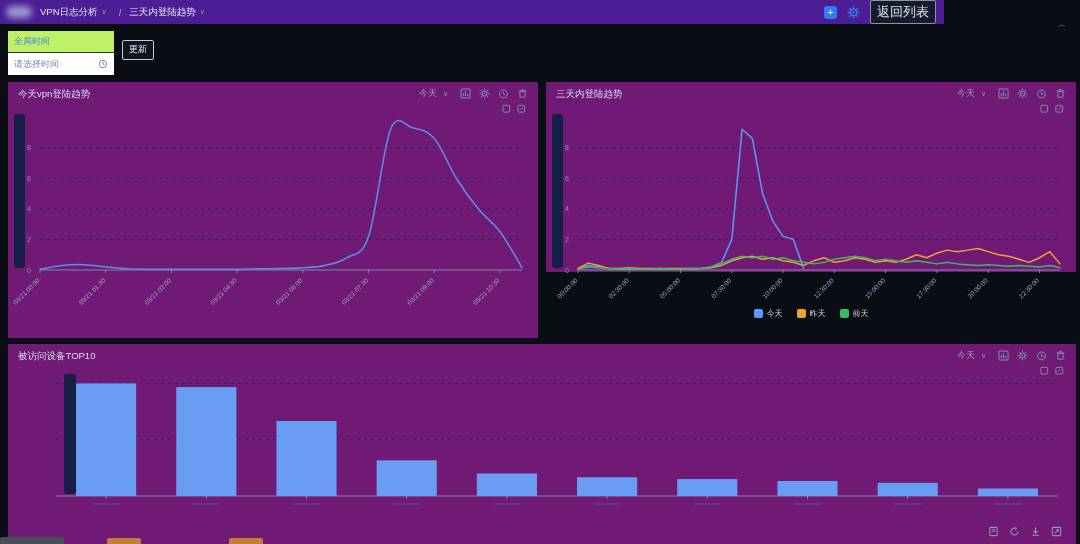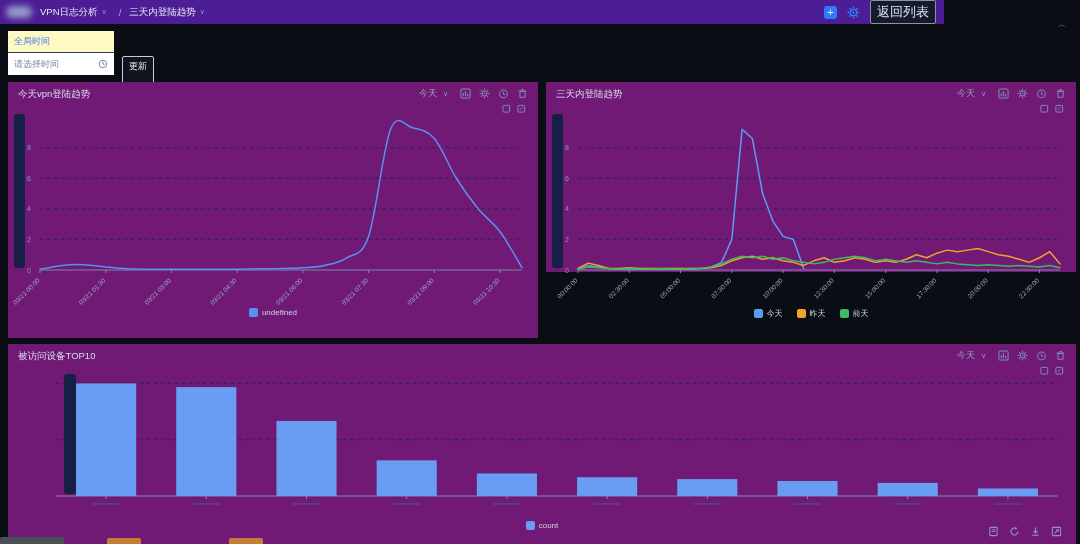--- a/index.html
+++ b/index.html
@@ -11,24 +11,24 @@
   .censor-blob { width:26px; height:12px; background:#a8bad8; opacity:.8; border-radius:6px; filter:blur(3px); margin-right:8px; }
   .crumb { font-size:9.5px; color:#e4e9f4; }
   .caret { font-size:7px; color:#8f9ab5; margin:0 4px; }
   .crumb-sep { font-size:9.5px; color:#aab3c8; margin:0 8px; }
   .topbar-right { margin-left:auto; display:flex; align-items:center; gap:10px; }
   .plus-btn { width:13px; height:13px; background:#2f7cf6; border-radius:3px; color:#eaf2ff; font-size:11px; line-height:12px; text-align:center; cursor:pointer; }
   .back-btn { border:1px solid #8b93a5; background:#151b2c; color:#dfe4ee; font-size:13px; padding:2px 6px; border-radius:2px; cursor:pointer; }
   .collapse-chevron { position:absolute; right:14px; top:19px; color:#6b7690; font-size:8px; }
 
   
-  .filter-row1 { position:absolute; left:8px; top:31px; width:106px; height:22px; background:#fef9c3; border-bottom:1px solid #26355f; display:flex; align-items:center; padding:0 6px; font-size:9px; color:#4b79f2; }
+  .filter-row1 { position:absolute; left:8px; top:31px; width:106px; height:22px; background:#bef264; border-bottom:1px solid #26355f; display:flex; align-items:center; padding:0 6px; font-size:9px; color:#4b79f2; }
   .filter-row2 { position:absolute; left:8px; top:53px; width:106px; height:22px; background:#ffffff; display:flex; align-items:center; padding:0 6px; font-size:9px; color:#7e88a3; }
   .filter-row2 .ph { flex:1; }
-  .update-btn { position:absolute; left:122px; top:56px; width:32px; height:28px; background:#10141f; border:1px solid #c7cdd8; border-radius:2px; color:#eef1f7; font-size:9px; text-align:center; line-height:18px; cursor:pointer; }
+  .update-btn { position:absolute; left:122px; top:40px; width:32px; height:20px; background:#10141f; border:1px solid #c7cdd8; border-radius:2px; color:#eef1f7; font-size:9px; text-align:center; line-height:18px; cursor:pointer;font-family:Liberation Mono, monospace; }
 
   
   .panel { position:absolute; background:#701a75; }
   #panel1 { left:8px; top:82px; width:530px; height:256px; }
   #panel2 { left:546px; top:82px; width:530px; height:190px; }
   #panel3 { left:8px; top:344px; width:1068px; height:224px; }
   .p-title { position:absolute; left:10px; top:6px; font-size:9.5px; color:#d8dfee; }
   .toolbar { position:absolute; right:10px; top:5px; display:flex; align-items:center; gap:8px; color:#7f8db0; }
   .range-dd { font-size:9px; color:#8location:#8f9ab5; display:flex; align-items:center; gap:2px; cursor:pointer; color:#98a3bf; }
   .tool-icon { width:11px; height:11px; display:block; cursor:pointer; }
@@ -164,26 +164,20 @@
         <line x1="292.90909090909093" x2="292.90909090909093" y1="168" y2="171" stroke="#7e88a6"></line>
         <text x="292.90909090909093" y="179" text-anchor="end" fill="#9aa4c0" font-size="6.5" transform="rotate(-45 292.90909090909093 179)">03/21 06:00</text>
         <line x1="358.6363636363636" x2="358.6363636363636" y1="168" y2="171" stroke="#7e88a6"></line>
         <text x="358.6363636363636" y="179" text-anchor="end" fill="#9aa4c0" font-size="6.5" transform="rotate(-45 358.6363636363636 179)">03/21 07:30</text>
         <line x1="424.3636363636364" x2="424.3636363636364" y1="168" y2="171" stroke="#7e88a6"></line>
         <text x="424.3636363636364" y="179" text-anchor="end" fill="#9aa4c0" font-size="6.5" transform="rotate(-45 424.3636363636364 179)">03/21 09:00</text>
         <line x1="490.09090909090907" x2="490.09090909090907" y1="168" y2="171" stroke="#7e88a6"></line>
         <text x="490.09090909090907" y="179" text-anchor="end" fill="#9aa4c0" font-size="6.5" transform="rotate(-45 490.09090909090907 179)">03/21 10:30</text>
         <path d="M30 167.23529411764707C33.65151515151515 166.5980392156863 44.6060606060606 164.1764705882353 51.90909090909091 163.41176470588235C59.21212121212121 162.6470588235294 66.5151515151515 162.3921568627451 73.81818181818181 162.64705882352942C81.12121212121212 162.90196078431373 88.42424242424244 164.25294117647059 95.72727272727273 164.94117647058823C103.03030303030303 165.62941176470588 110.33333333333334 166.39411764705883 117.63636363636364 166.7764705882353C124.93939393939394 167.15882352941176 132.24242424242425 167.1588235294118 139.54545454545456 167.23529411764707C146.84848484848487 167.31176470588235 154.15151515151516 167.23529411764707 161.45454545454547 167.23529411764707C168.75757575757578 167.23529411764707 176.06060606060606 167.23529411764707 183.36363636363637 167.23529411764707C190.66666666666669 167.23529411764707 197.96969696969697 167.23529411764707 205.27272727272728 167.23529411764707C212.5757575757576 167.23529411764707 219.87878787878788 167.31176470588235 227.1818181818182 167.23529411764707C234.4848484848485 167.1588235294118 241.78787878787878 166.90392156862745 249.0909090909091 166.7764705882353C256.3939393939394 166.64901960784314 263.6969696969697 166.64901960784314 271 166.47058823529412C278.3030303030303 166.2921568627451 285.6060606060606 166.2156862745098 292.90909090909093 165.7058823529412C300.21212121212125 165.19607843137257 307.5151515151515 165.0686274509804 314.8181818181818 163.41176470588235C322.1212121212121 161.7549019607843 329.42424242424244 160.6078431372549 336.72727272727275 155.76470588235293C344.03030303030306 150.92156862745097 351.3333333333333 155.76470588235293 358.6363636363636 134.35294117647058C365.93939393939394 112.94117647058823 373.24242424242425 45.3921568627451 380.54545454545456 27.29411764705882C387.8484848484849 9.196078431372545 395.1515151515151 24.235294117647044 402.45454545454544 25.764705882352928C409.75757575757575 27.294117647058812 417.06060606060606 28.05882352941176 424.3636363636364 36.470588235294116C431.6666666666667 44.88235294117647 438.96969696969694 64.50980392156863 446.27272727272725 76.23529411764706C453.57575757575756 87.96078431372548 460.8787878787879 97.90196078431372 468.1818181818182 106.8235294117647C475.4848484848485 115.74509803921568 482.78787878787875 119.95098039215685 490.09090909090907 129.76470588235293C497.3939393939394 139.578431372549 508.3484848484849 159.7156862745098 512 165.7058823529412" fill="none" stroke="#5b8ff0" stroke-width="1.5" stroke-linejoin="round" stroke-linecap="round"></path>
       </svg></div>
-  <div class="legend">
-      <span class="legend-item">
-        <span class="legend-sq" style="background: rgb(91, 143, 240);"></span>
-        <span>undefined</span>
-      </span>
-    </div>
 </div>
 
 <div class="panel" id="panel2">
   <span class="p-title">三天内登陆趋势</span>
   <div class="toolbar">
     <span class="range-dd">
       <span>今天</span>
         <span class="caret">∨</span>
     </span>
     <svg class="tool-icon" viewBox="0 0 12 12">
@@ -352,26 +346,20 @@
         <rect x="767.4399999999999" y="116.98461538461538" width="60.12" height="15.015384615384619" fill="#689df3"></rect>
         <line x1="797.5" x2="797.5" y1="132" y2="135" stroke="#7e88a6"></line>
         <rect x="783.5" y="139" width="28" height="2" rx="1" fill="#4e5a80" opacity="0.55"></rect>
         <rect x="867.64" y="118.86153846153846" width="60.12" height="13.138461538461542" fill="#689df3"></rect>
         <line x1="897.7" x2="897.7" y1="132" y2="135" stroke="#7e88a6"></line>
         <rect x="883.7" y="139" width="28" height="2" rx="1" fill="#4e5a80" opacity="0.55"></rect>
         <rect x="967.84" y="124.49230769230769" width="60.12" height="7.507692307692309" fill="#689df3"></rect>
         <line x1="997.9" x2="997.9" y1="132" y2="135" stroke="#7e88a6"></line>
         <rect x="983.9" y="139" width="28" height="2" rx="1" fill="#4e5a80" opacity="0.55"></rect>
       </svg></div>
-  <div class="legend">
-      <span class="legend-item">
-        <span class="legend-sq" style="background: rgb(104, 157, 243);"></span>
-        <span>count</span>
-      </span>
-    </div>
   <div class="corner-icons">
     <svg viewBox="0 0 12 12">
         <rect x="2" y="1.5" width="8" height="9" rx="1" fill="none" stroke="#8e99b8" stroke-width="1.1"></rect>
         <line x1="4" y1="4" x2="8" y2="4" stroke="#8e99b8" stroke-width="1"></line>
         <line x1="4" y1="6" x2="8" y2="6" stroke="#8e99b8" stroke-width="1"></line>
       </svg>
     <svg viewBox="0 0 12 12">
         <path d="M9.8 6 A3.8 3.8 0 1 1 8 2.7" fill="none" stroke="#8e99b8" stroke-width="1.2"></path>
         <polyline points="7.2,1.2 8.3,2.9 6.5,3.7" fill="none" stroke="#8e99b8" stroke-width="1"></polyline>
       </svg>

